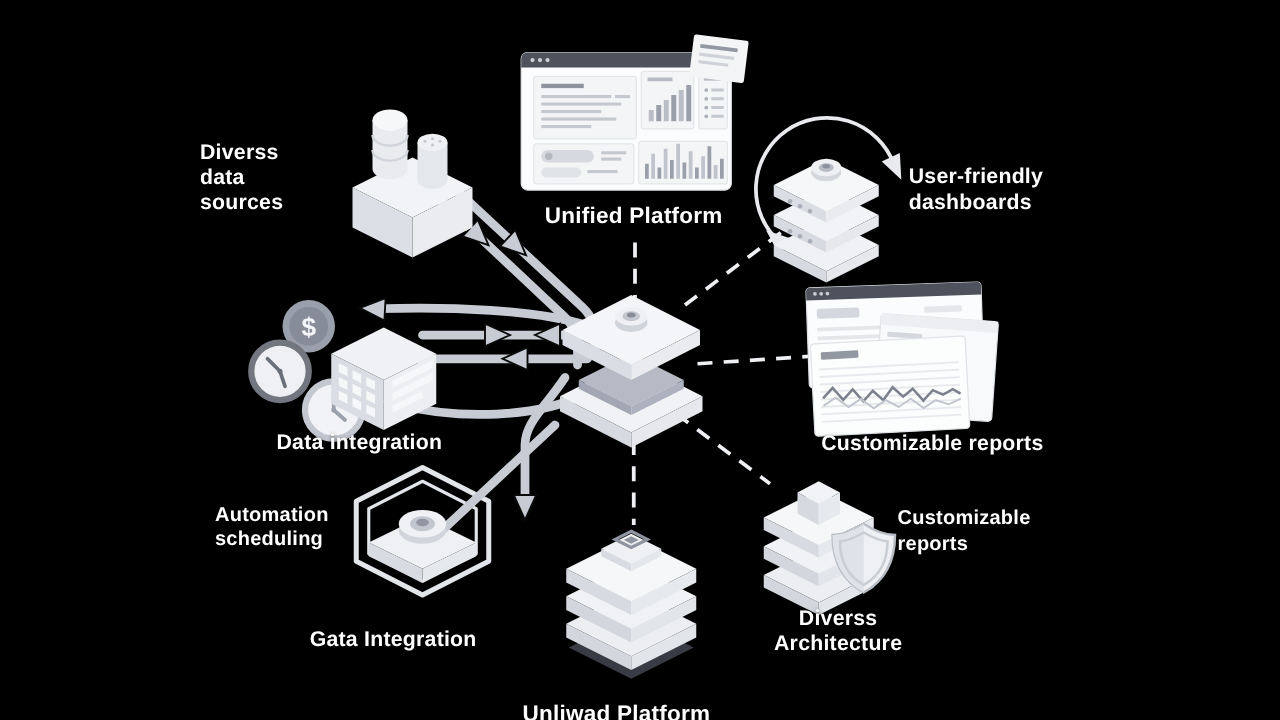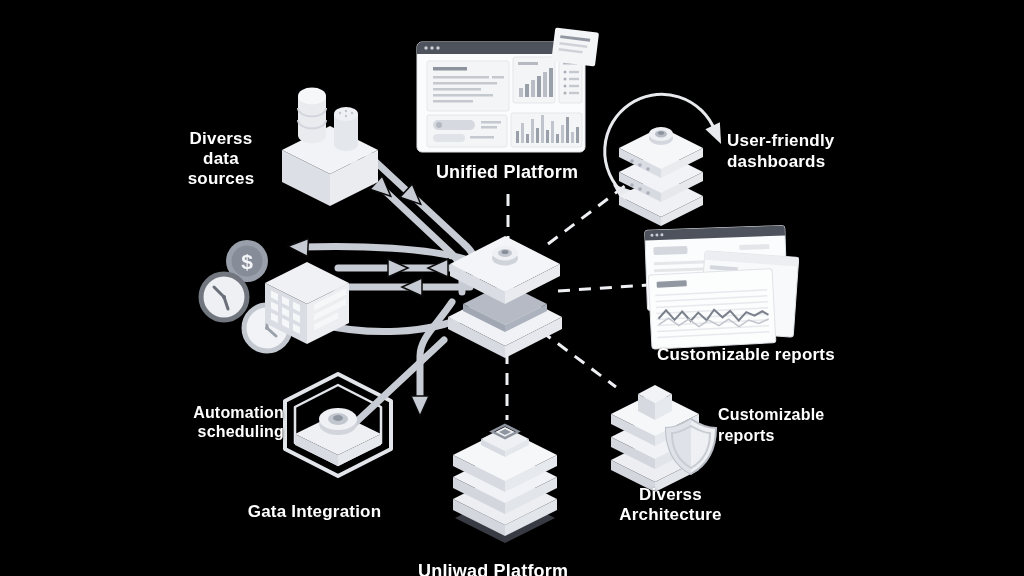--- a/index.html
+++ b/index.html
@@ -328,33 +328,34 @@
       <polygon points="655,403 672,394 672,411 655,420" fill="#e6e9ed"></polygon>
     </g>
     <g>
       <path d="M691,419 C700,425 709,428 716,428 C716,447 709,464 691,474 C673,464 666,447 666,428 C673,428 682,425 691,419 Z" fill="#eef0f3" stroke="#b9bec6" stroke-width="2"></path>
       <path d="M691,419 C682,425 673,428 666,428 C666,447 673,464 691,474 L691,419 Z" fill="#dfe2e8"></path>
       <path d="M691,426 C698,430 705,433 710,433 C710,448 705,460 691,468 C677,460 672,448 672,433 C677,433 684,430 691,426 Z" fill="none" stroke="#c9cdd4" stroke-width="2"></path>
     </g>
   </g>
 </svg>
 
-<div class="label" style="left:160px;top:129px;width:122px;text-align:center;font-size:17px;line-height:20px;">Diverss
+<div class="label" style="left:160px;top:112px;width:122px;text-align:left;font-size:17px;line-height:20px;">Diverss
 data
 sources</div>
 
 <div class="label" style="left:417px;top:162px;width:180px;text-align:center;font-size:18px;">Unified Platform</div>
 
 <div class="label" style="left:727px;top:130px;width:140px;text-align:left;font-size:17px;line-height:21px;">User-friendly
 dashboards</div>
 
+<div class="label" style="left:210px;top:344px;width:155px;text-align:center;font-size:17px;">Data integration</div>
 
 <div class="label" style="left:657px;top:345px;width:210px;text-align:left;font-size:17px;">Customizable reports</div>
 
-<div class="label" style="left:172px;top:403px;width:112px;text-align:right;font-size:16px;line-height:19px;">Automation
+<div class="label" style="left:172px;top:403px;width:112px;font-size:16px;line-height:19px;">Automation
 scheduling</div>
 
 <div class="label" style="left:242px;top:502px;width:145px;text-align:center;font-size:17px;">Gata Integration</div>
 
 <div class="label" style="left:418px;top:535px;width:175px;text-align:left;font-size:18px;margin-top:26px;">Unliwad Platform</div>
 
 <div class="label" style="left:588px;top:485px;width:165px;text-align:center;font-size:17px;">Diverss Architecture</div>
 
 <div class="label" style="left:718px;top:404px;width:130px;text-align:left;font-size:16px;line-height:21px;">Customizable
 reports</div>

